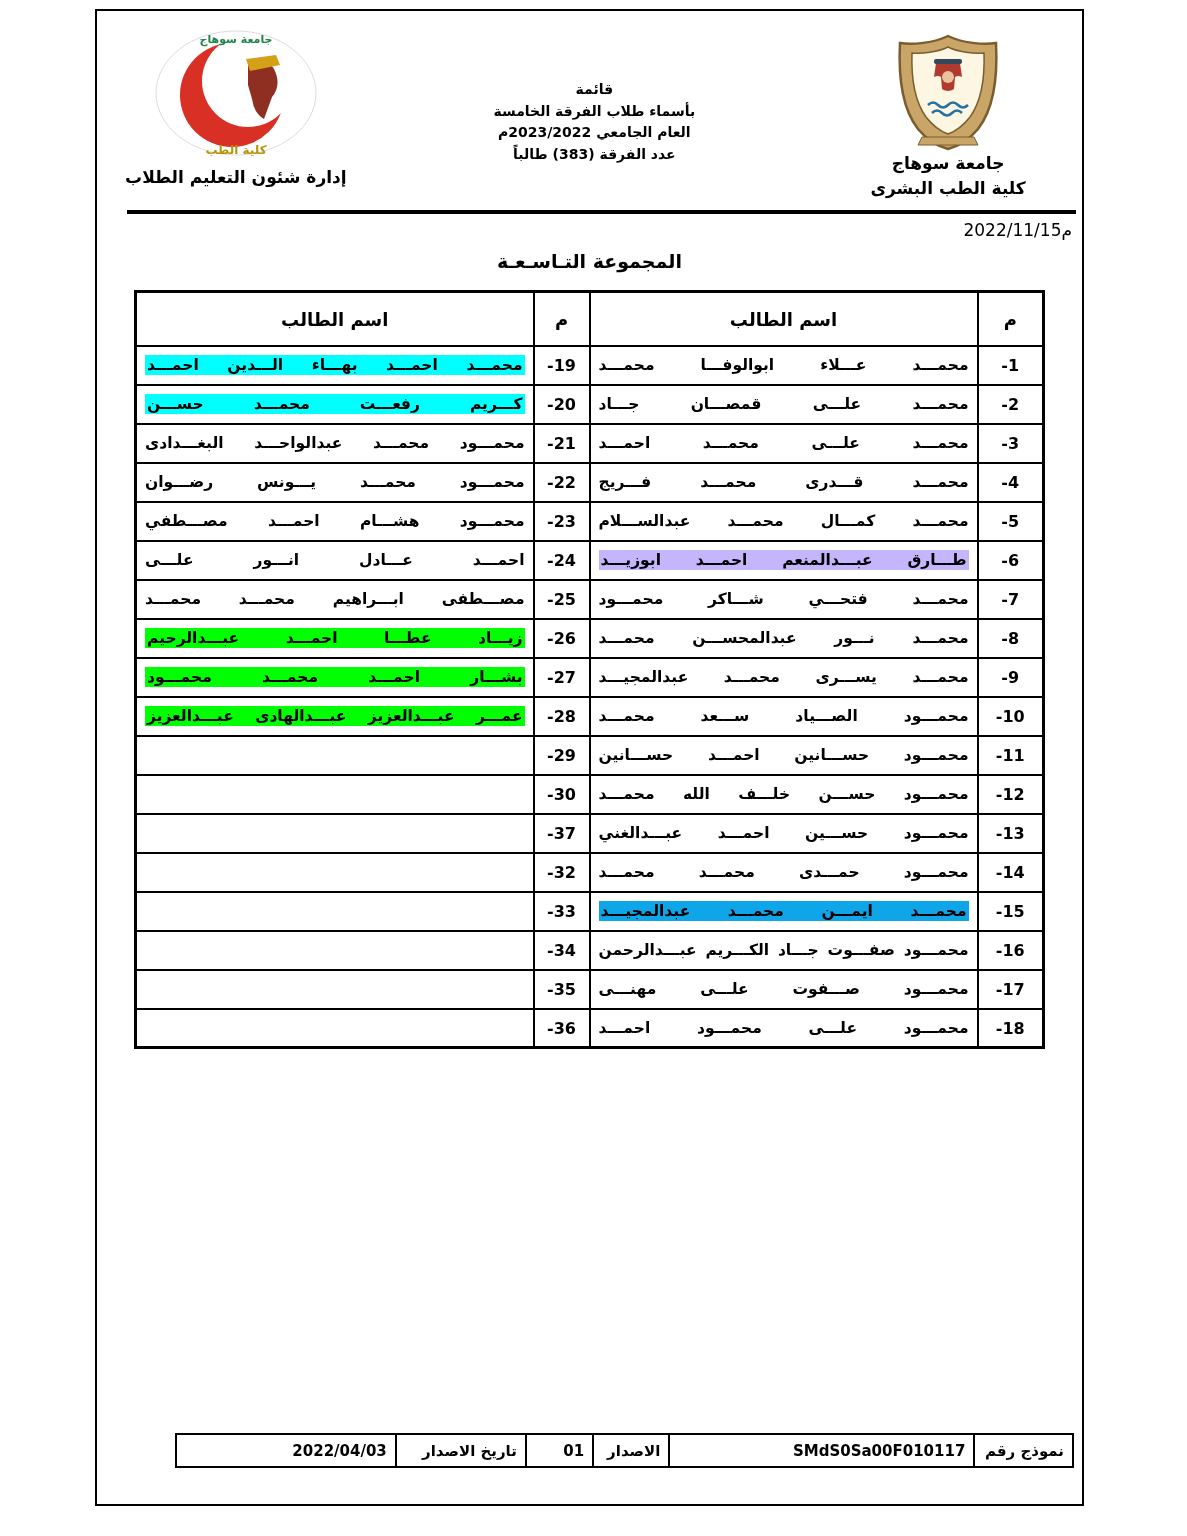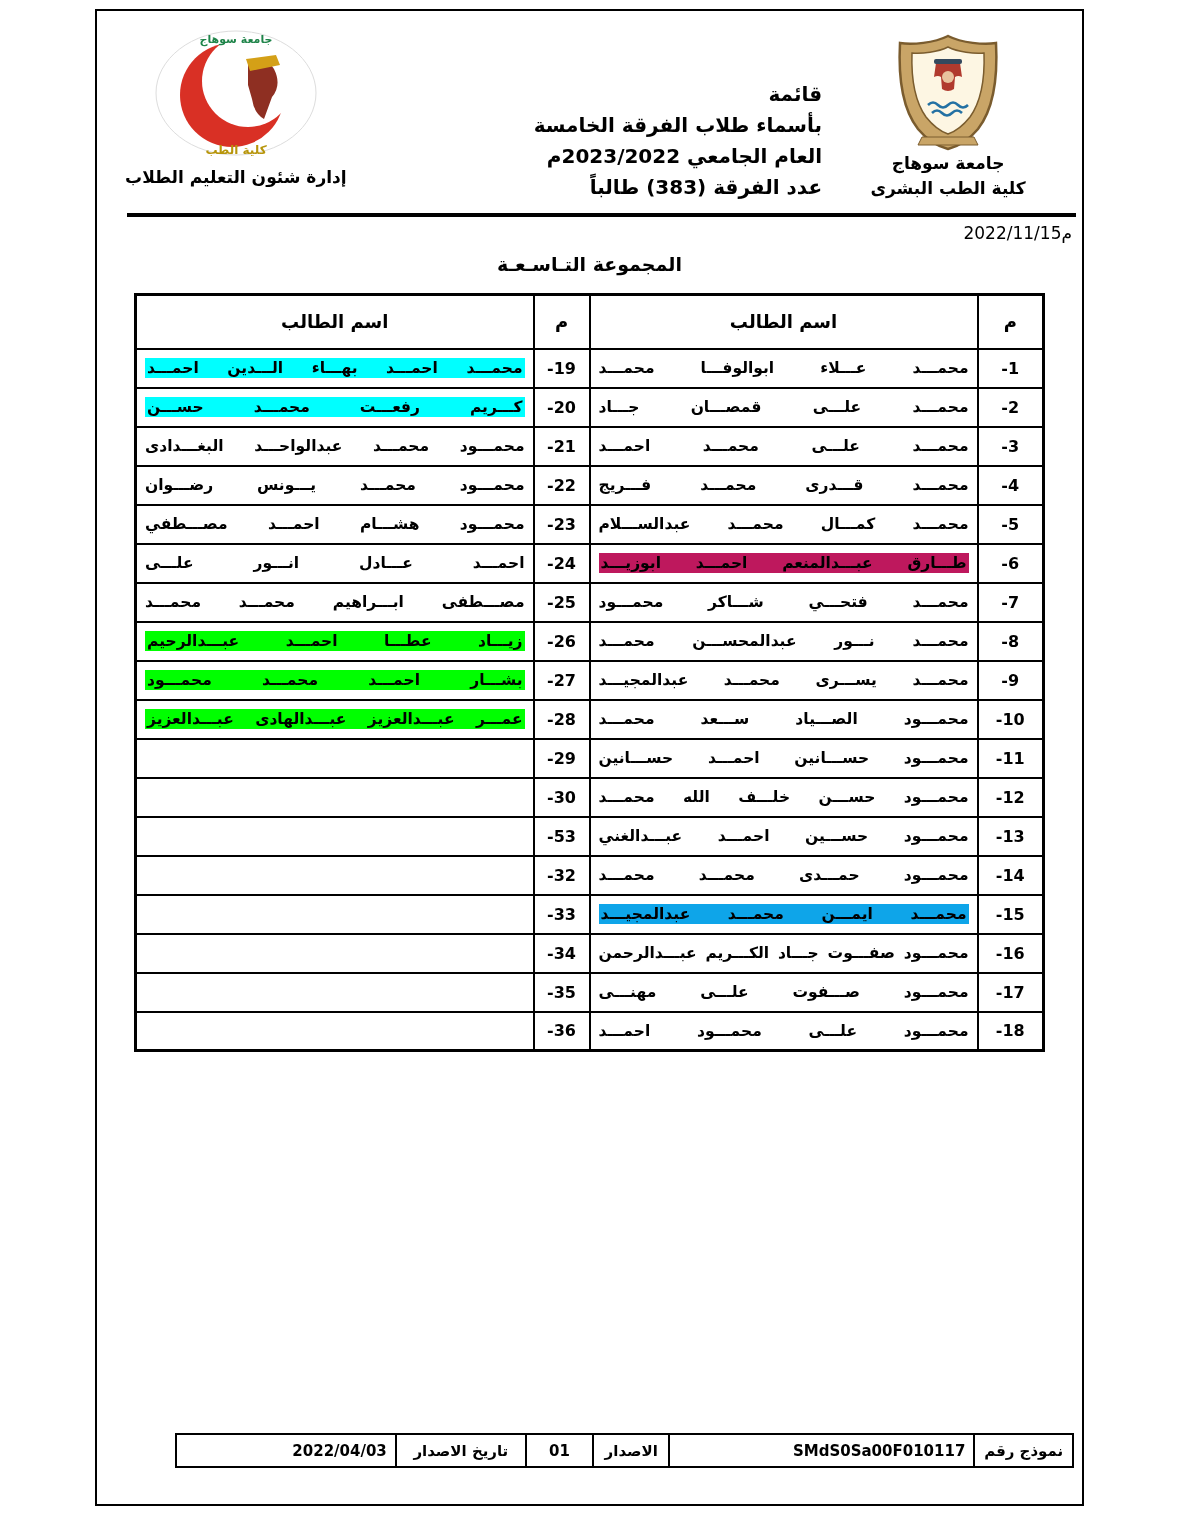--- a/index.html
+++ b/index.html
@@ -6,40 +6,40 @@
   html, body { margin:0; padding:0; background:#ffffff; }
   .page {
     position:relative; width:1187px; height:1536px; background:#ffffff;
     font-family:"DejaVu Sans","Liberation Sans",sans-serif; direction:rtl; color:#000; overflow:hidden;
   }
   .frame { position:absolute; top:9px; left:95px; width:989px; height:1497px; border:2px solid #000; }
 
   .header-row { display:flex; align-items:flex-start; padding:8px 8px 0 8px; }
   .col-university { flex:0 0 26%; text-align:center; padding-top:14px; }
   .col-center { flex:1 1 auto; text-align:center; padding-top:60px; }
-  .col-center .title-line { font-weight:bold; font-size:20px; line-height:1.55;text-align:right; }
+  .col-center .title-line { font-weight:bold; font-size:14px; line-height:1.55; }
   .col-faculty { flex:0 0 27%; text-align:center; padding-top:8px; }
   .org-line { font-weight:bold; font-size:17px; line-height:1.45; }
   .admin-line { font-weight:bold; font-size:17px; margin-top:8px; }
 
   .divider { border:0; border-top:4px solid #000; margin:10px 6px 0 30px; }
   .date-line { font-size:17px; padding:6px 10px 0 0; text-align:right; }
   .group-title { text-align:center; font-size:19px; font-weight:bold; margin-top:10px; letter-spacing:0.5px; }
 
   .students-table { width:908px; margin:18px auto 0; border-collapse:collapse; border:3px solid #000; table-layout:fixed; }
   .students-table th, .students-table td { border:2px solid #000; vertical-align:middle; overflow:hidden; }
   .students-table th { height:54px; font-size:18px; font-weight:bold; text-align:center; background:#fff; }
   .students-table td { height:39px; font-weight:bold; }
   .students-table td.num { text-align:center; font-size:16px; padding:0 2px;border-radius:6px; }
   .students-table td.name { font-size:15.5px; padding:0 8px; text-align:justify; text-align-last:justify; line-height:36px; }
   .c-num-r { width:66px; } .c-name-r { width:388px; } .c-num-l { width:56px; } .c-name-l { width:398px; }
   .hl { padding:1px 2px; }
 
   .footer-table { position:absolute; left:78px; right:8px; bottom:36px; width:calc(100% - 86px); border-collapse:collapse; table-layout:fixed; }
-  .footer-table td { border:2px solid #000; height:33px; font-size:15px; font-weight:bold; text-align:center; vertical-align:middle; padding:0 8px; }
+  .footer-table td { border:2px solid #000; height:33px; font-size:15px; font-weight:bold; vertical-align:middle; padding:0 8px; }
   .footer-table td.start { text-align:right;border-radius:14px; }
   .fc-1{width:11%} .fc-2{width:34%} .fc-3{width:8.5%} .fc-4{width:7.5%} .fc-5{width:14.5%} .fc-6{width:24.5%}
 
   .logo-svg { display:block; margin:0 auto; }
 </style>
 </head>
 <body>
 
 <div class="page">
   <div class="frame">
@@ -132,21 +132,21 @@
             <td class="name"><span>محمـــود محمـــد يـــونس رضـــوان</span></td>
           </tr>
           <tr>
             <td class="num"><span>5-</span></td>
             <td class="name"><span>محمـــد كمـــال محمـــد عبدالســـلام</span></td>
             <td class="num"><span>23-</span></td>
             <td class="name"><span>محمـــود هشـــام احمـــد مصـــطفي</span></td>
           </tr>
           <tr>
             <td class="num"><span>6-</span></td>
-            <td class="name"><span class="hl" style="background-color: #be185d;">طـــارق عبـــدالمنعم احمـــد ابوزيـــد</span></td>
+            <td class="name"><span class="hl" style="background-color: #c4b5fd;">طـــارق عبـــدالمنعم احمـــد ابوزيـــد</span></td>
             <td class="num"><span>24-</span></td>
             <td class="name"><span>احمـــد عـــادل انـــور علـــى</span></td>
           </tr>
           <tr>
             <td class="num"><span>7-</span></td>
             <td class="name"><span>محمـــد فتحـــي شـــاكر محمـــود</span></td>
             <td class="num"><span>25-</span></td>
             <td class="name"><span>مصـــطفى ابـــراهيم محمـــد محمـــد</span></td>
           </tr>
           <tr>
@@ -175,21 +175,21 @@
           </tr>
           <tr>
             <td class="num"><span>12-</span></td>
             <td class="name"><span>محمـــود حســـن خلـــف الله محمـــد</span></td>
             <td class="num"><span>30-</span></td>
             <td class="name"><span></span></td>
           </tr>
           <tr>
             <td class="num"><span>13-</span></td>
             <td class="name"><span>محمـــود حســـين احمـــد عبـــدالغني</span></td>
-            <td class="num"><span>53-</span></td>
+            <td class="num"><span>37-</span></td>
             <td class="name"><span></span></td>
           </tr>
           <tr>
             <td class="num"><span>14-</span></td>
             <td class="name"><span>محمـــود حمـــدى محمـــد محمـــد</span></td>
             <td class="num"><span>32-</span></td>
             <td class="name"><span></span></td>
           </tr>
           <tr>
             <td class="num"><span>15-</span></td>

